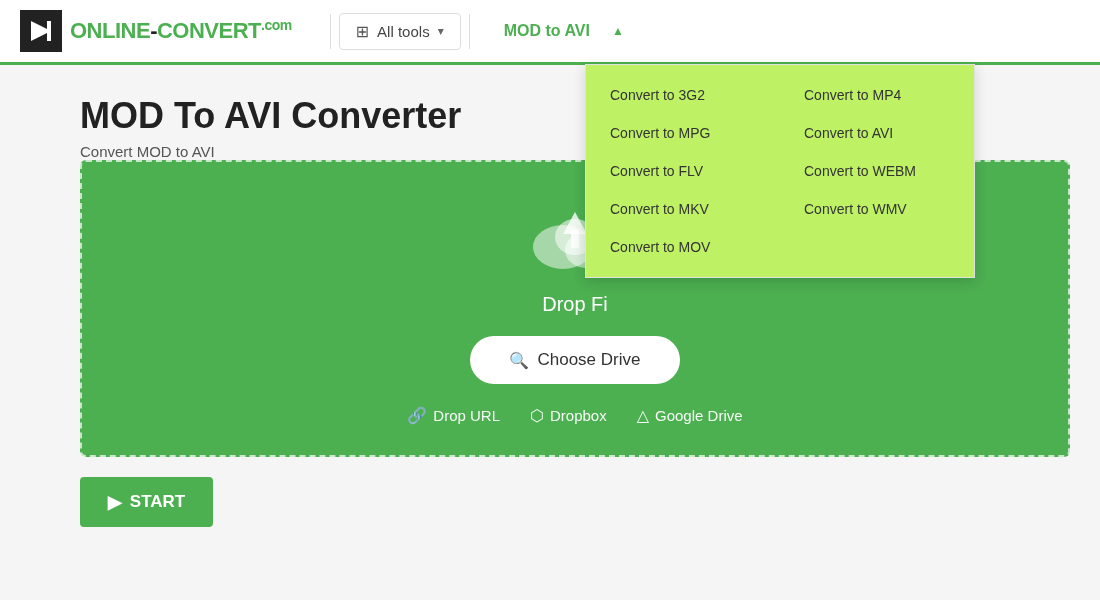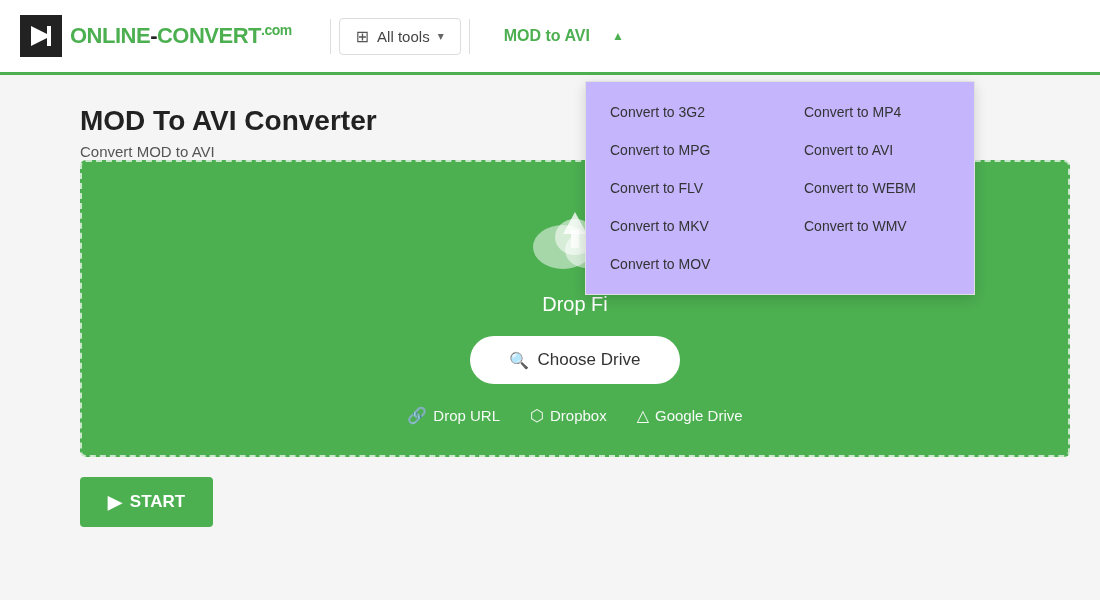--- a/index.html
+++ b/index.html
@@ -4,21 +4,21 @@
   <style>
     * { margin: 0; padding: 0; box-sizing: border-box; }
     body { font-family: Arial, sans-serif; background: #f5f5f5; width: 1100px; height: 600px; overflow: hidden; position: relative; }
 
     
     .header {
       display: flex;
       align-items: center;
       background: #fff;
       border-bottom: 3px solid #4caf50;
-      height: 75px;
+      height: 65px;
       padding: 0 20px;
       position: relative;
       z-index: 10;
     }
     .logo {
       display: flex;
       align-items: center;
       margin-right: 30px;
       text-decoration: none;
     }
@@ -67,23 +67,23 @@
       background: #fff;
       border: none;
       gap: 22px;
       margin-left: 10px;
     }
     .mod-avi-btn .chevron { font-size: 12px; }
 
     
     .dropdown-menu {
       position: absolute;
-      top: 81px;
+      top: 64px;
       left: 585px;
-      background: #c4b5fd;
+      background: #bef264;
       border: 1px solid #e0e0e0;
       box-shadow: 0 4px 12px rgba(0,0,0,0.15);
       z-index: 100;
       width: 390px;
       padding: 12px 0;
     }
     .dropdown-columns {
       display: grid;
       grid-template-columns: 1fr 1fr;
       gap: 2px 0;
@@ -94,21 +94,21 @@
       color: #333;
       cursor: pointer;
       white-space: nowrap;
     }
 
     
     .main {
       padding: 30px 80px;
     }
     .page-title {
-      font-size: 28px;
+      font-size: 36px;
       font-weight: bold;
       color: #222;
       margin-bottom: 6px;
     }
     .page-subtitle {
       font-size: 15px;
       color: #555;
     }
 
     

